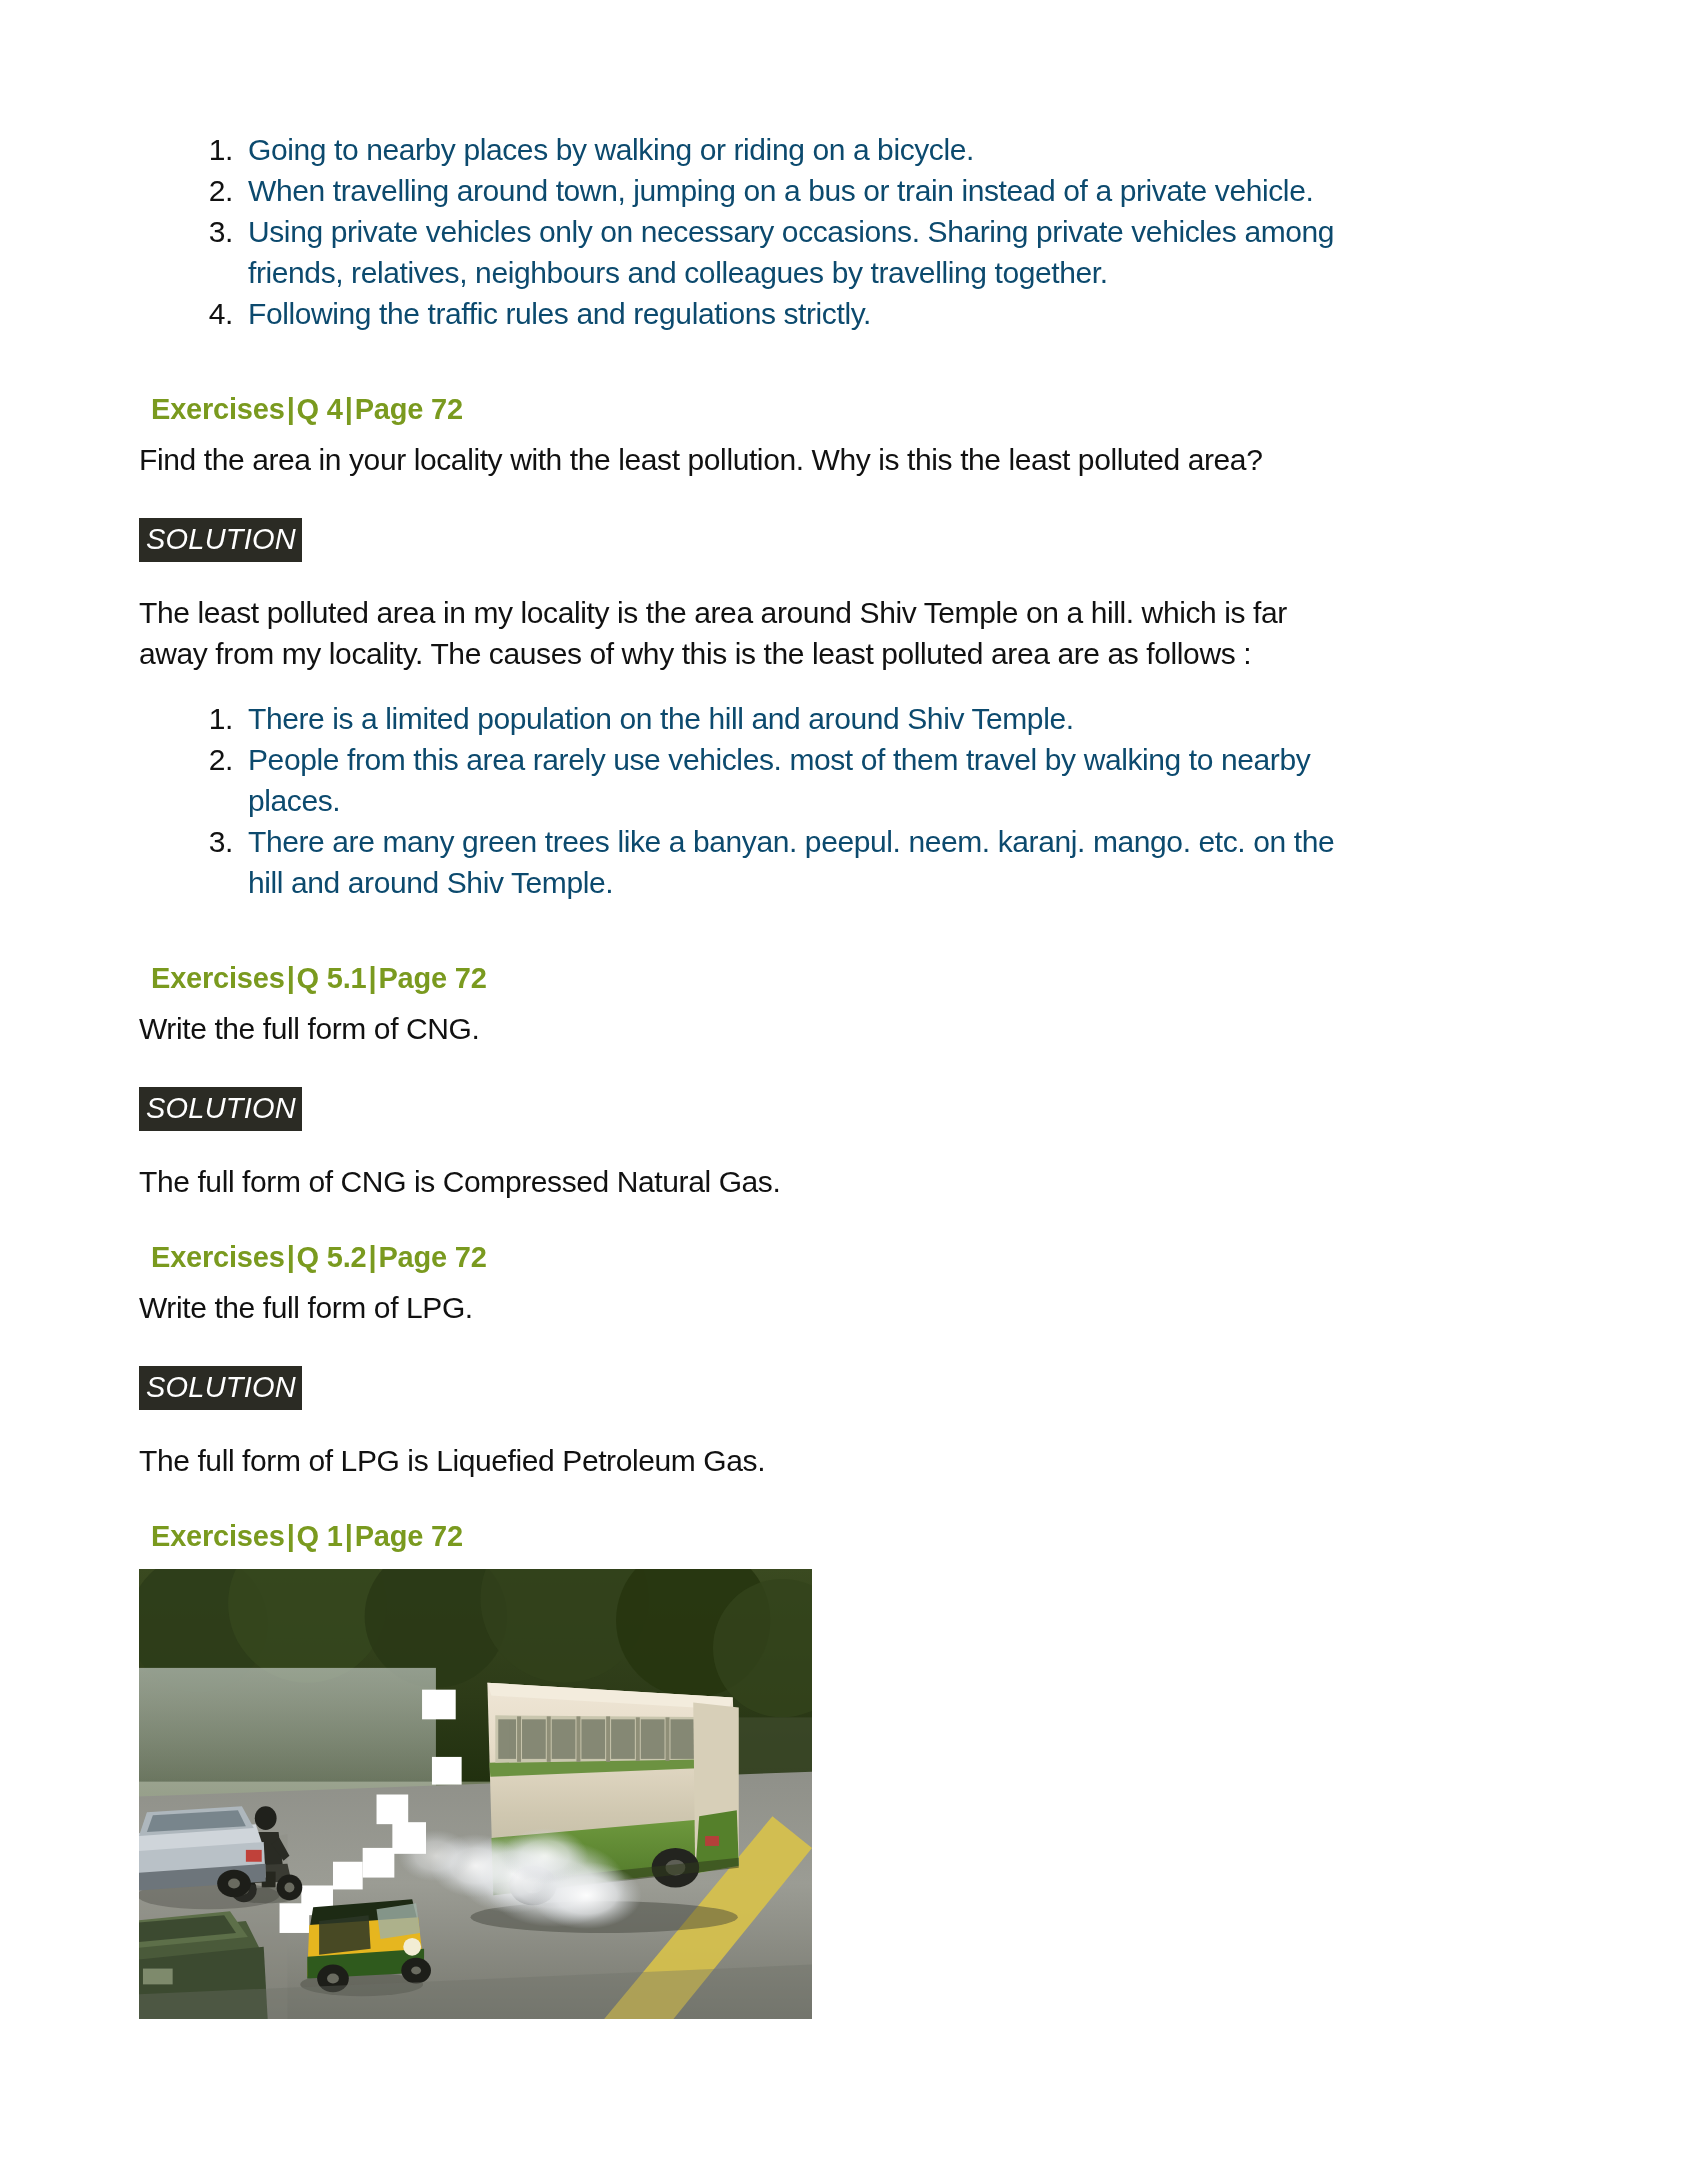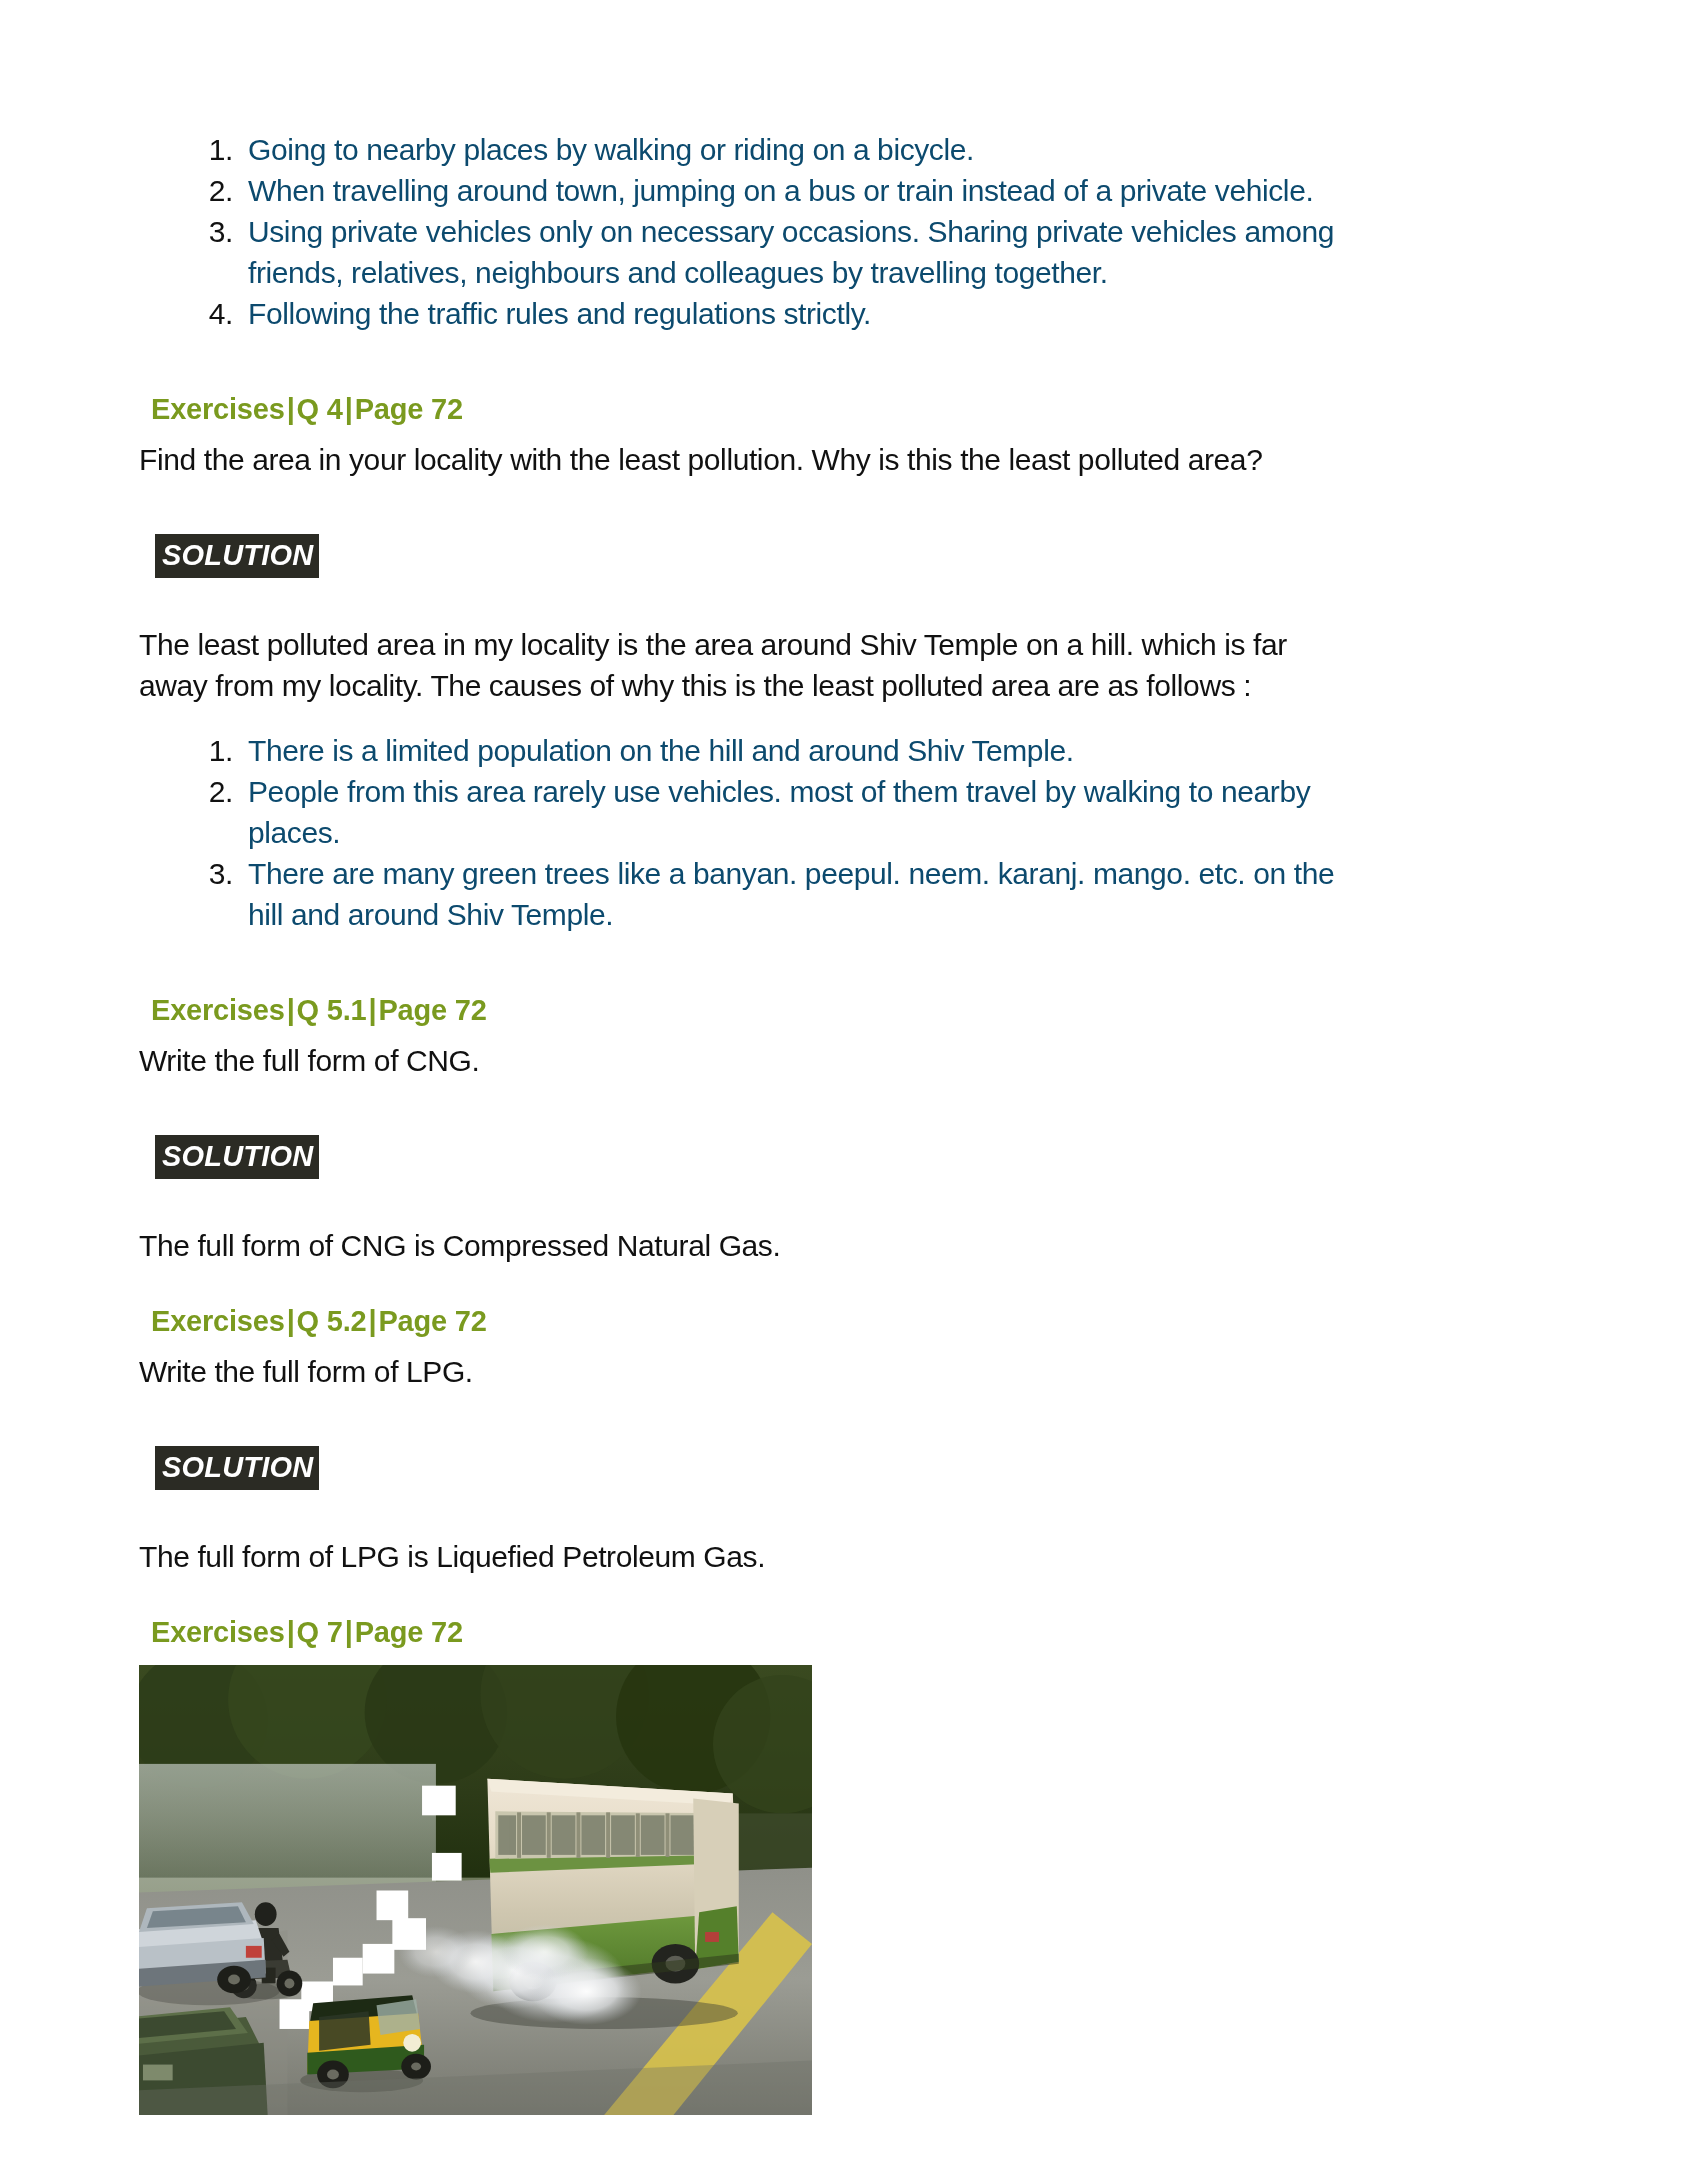--- a/index.html
+++ b/index.html
@@ -70,21 +70,21 @@
   
   .qtext {
     font-size: 30px;
     line-height: 40px;
     letter-spacing: -0.4px;
     margin: 0;
     color: #111;
   }
 
   
-  .sol-wrap { margin: 16px; font-weight: bold; }
+  .sol-wrap { margin: 0; }
   .sol-badge {
     display: inline-block;
     background: #2b2b24;
     color: #ffffff;
     font-style: italic;
     font-size: 29px;
     line-height: 36px;
     letter-spacing: 0.2px;
     padding: 3px 6px 5px 7px;
   }
@@ -187,21 +187,21 @@
 
       <div class="sp-b"></div>
 
       <p class="para">The full form of LPG is Liquefied Petroleum Gas.</p>
     </div>
 
     <div class="sp-c"></div>
 
     <div>
       <p class="ex-head" style="color: rgb(122, 154, 31);">
-        <span>Exercises</span><span class="sep">|</span><span>Q 7</span><span class="sep">|</span><span>Page 72</span>
+        <span>Exercises</span><span class="sep">|</span><span>Q 1</span><span class="sep">|</span><span>Page 72</span>
       </p>
 
       <svg class="photo" viewBox="0 0 680 455" preserveAspectRatio="none" role="img">
         <defs>
           <linearGradient id="roadGrad" x1="0" y1="0" x2="0" y2="1">
             <stop offset="0%" stop-color="#8f9089"></stop>
             <stop offset="45%" stop-color="#9b9c94"></stop>
             <stop offset="100%" stop-color="#77786f"></stop>
           </linearGradient>
           <linearGradient id="treeGrad" x1="0" y1="0" x2="0" y2="1">

